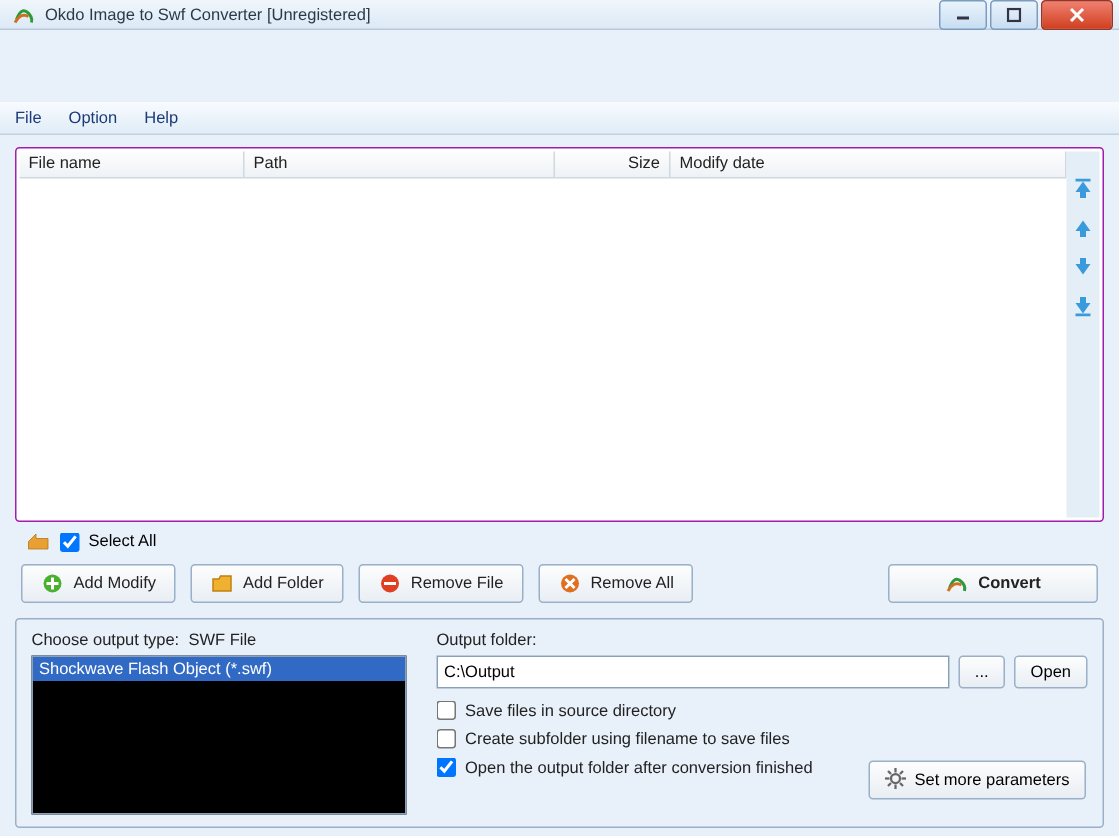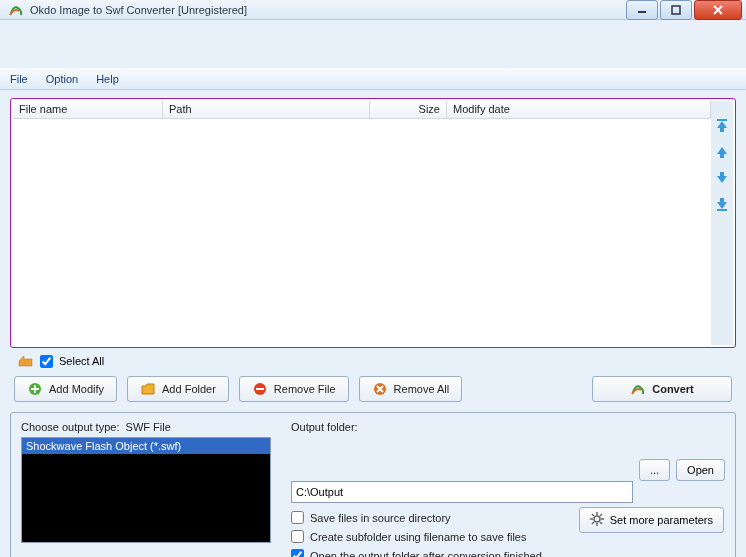--- a/index.html
+++ b/index.html
@@ -39,21 +39,21 @@
 .convert-btn { margin-left: auto; min-width: 140px; font-weight: bold; }
 
 .bottom-group { border: 1px solid #9ab0c8; border-radius: 3px; background: #e8f1f9; margin-top: 10px; padding: 8px 10px; display: flex; gap: 20px; }
 .left-panel { width: 250px; }
 .right-panel { flex: 1; }
 .panel-label { color: #222; margin-bottom: 4px; display: block; }
 .listbox { border: 1px solid #8aa0b8; background: #000000; height: 106px; }
 .listbox .sel-item { background: #316ac5; color: #fff; padding: 2px 4px; }
 
 .out-row { display: flex; gap: 6px; align-items: center; margin-bottom: 8px; }
-.text-input { flex: 1; height: 22px; border: 1px solid #8aa0b8; padding: 2px 4px; background: #fff; outline: none; margin-top: 44px; }
+.text-input { flex: 1; height: 22px; border: 1px solid #8aa0b8; padding: 2px 4px; background: #fff; outline: none; }
 .small-btn { height: 22px; padding: 0 10px; background: linear-gradient(#fdfdfd,#e8eef4); border: 1px solid #9ab0c8; border-radius: 3px; cursor: pointer; }
 .chk-row { display: flex; align-items: center; gap: 6px; margin: 6px 0; color: #222; }
 .params-btn { position: absolute; right: 22px; bottom: 24px; height: 26px; padding: 0 10px; background: linear-gradient(#fdfdfd,#e8eef4); border: 1px solid #9ab0c8; border-radius: 3px; display: flex; align-items: center; gap: 6px; cursor: pointer; margin-top: 36px; }
 
 input[type=checkbox] { width: 13px; height: 13px; }
 .up-arrow-ico svg { display:block; }
 </style>
 </head>
 <body>
 

